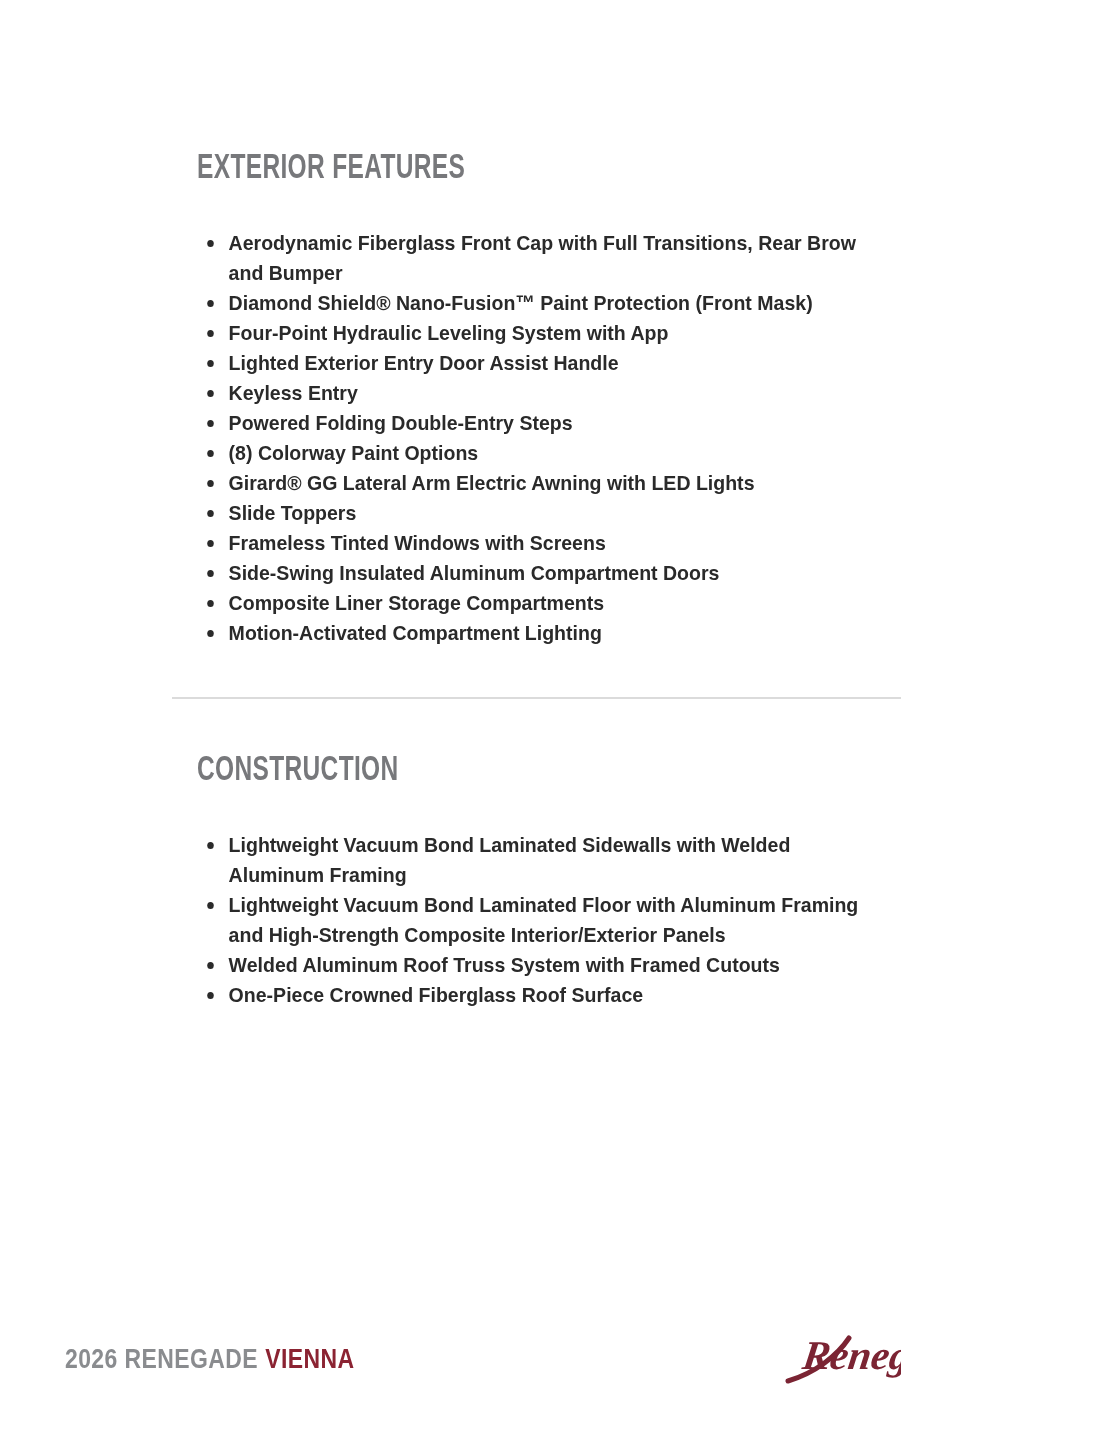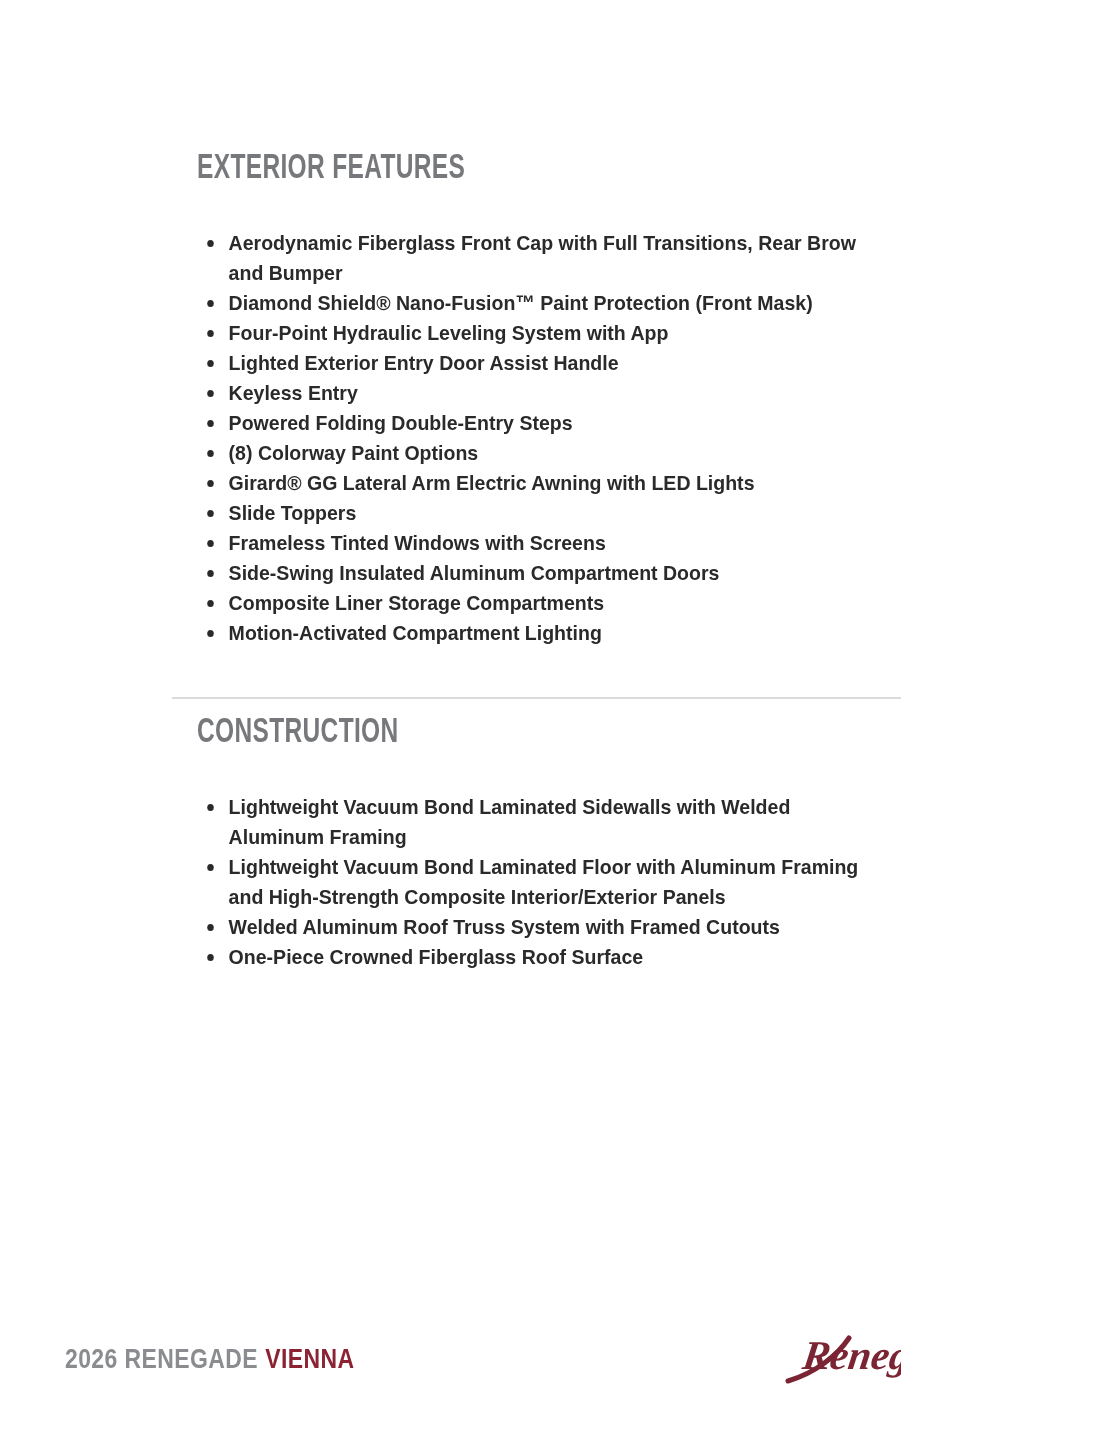--- a/index.html
+++ b/index.html
@@ -18,21 +18,21 @@
     padding-left: 16px;
   }
 
   .section {
     position: absolute;
     left: 197px;
     width: 800px;
   }
 
   .section-exterior    { top: 148px; }
-  .section-construction{ top: 712px; }
+  .section-construction{ top: 750px; }
 
   .section-title {
     font-size: 35px;
     line-height: 36px;
     font-weight: 700;
     color: #77787B;
     letter-spacing: 0.5px;
     transform: scaleX(0.70);
     transform-origin: left top;
     white-space: nowrap;

